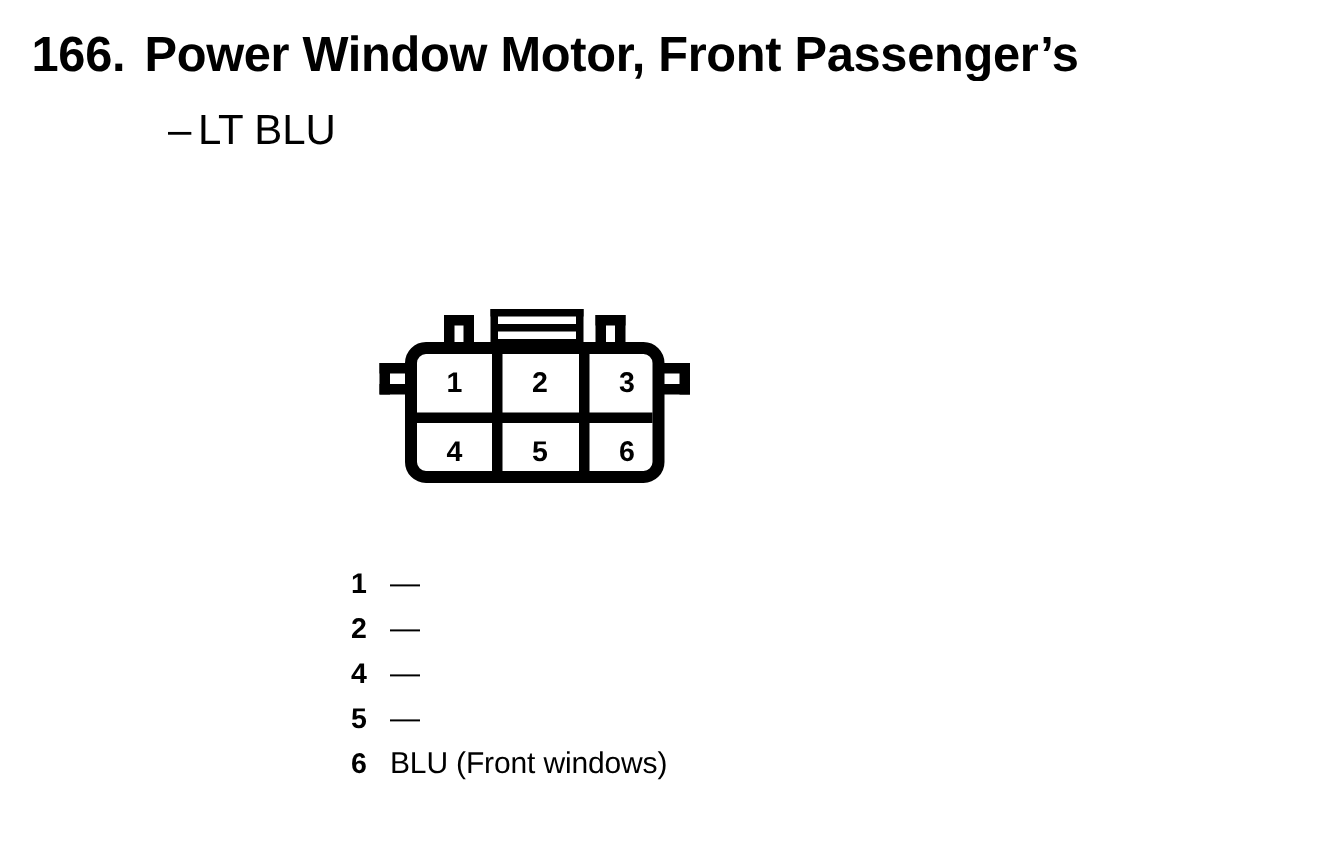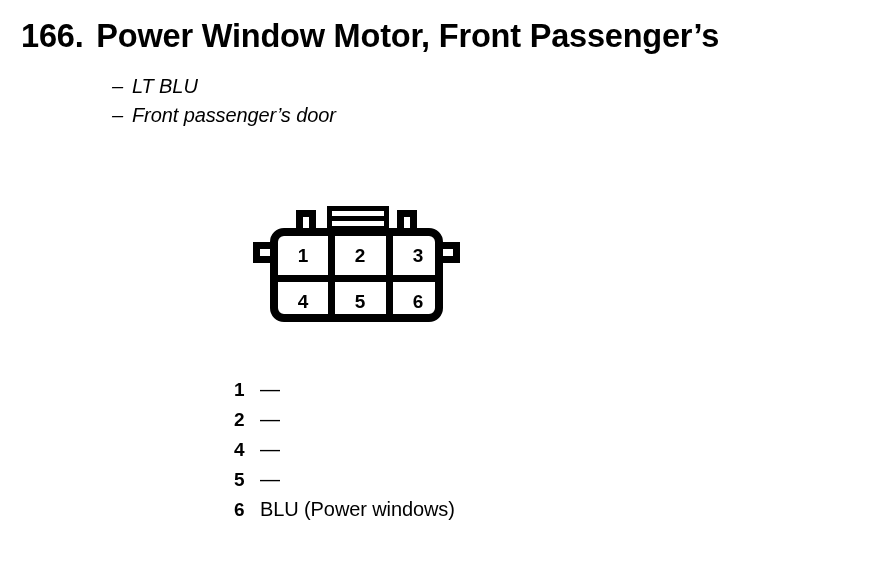--- a/index.html
+++ b/index.html
@@ -37,25 +37,24 @@
 
   
   .spec-list {
     position: absolute;
     left: 112px;
     top: 72px;
     width: 640px;
   }
   .spec-row {
     display: block;
-    font-size: 20px;
+    font-size: 28px;
     line-height: 29px;
     white-space: nowrap;
     letter-spacing: -0.1px;
-    font-style: italic;
   }
   .spec-dash {
     display: inline-block;
     width: 20px;
   }
 
   
   .connector-wrap {
     position: absolute;
     left: 250px;
@@ -200,23 +199,20 @@
 <body>
 
 <div class="page-title">
   <span class="title-num">166.</span><span>Power Window Motor, Front Passenger’s</span>
 </div>
 
 <div class="spec-list">
   <span class="spec-row">
     <span class="spec-dash">–</span><span>LT BLU</span>
   </span>
-  <span class="spec-row">
-    <span class="spec-dash">–</span><span>Front passenger’s door</span>
-  </span>
 </div>
 
 <div class="connector-wrap">
 
   <div class="conn-notch n-left"></div>
   <div class="conn-notch n-right"></div>
 
   <div class="conn-keytab">
     <div class="slot s1"></div>
     <div class="slot s2"></div>
@@ -246,15 +242,15 @@
   <span class="legend-row">
     <span class="legend-num">2</span><span class="legend-val">—</span>
   </span>
   <span class="legend-row">
     <span class="legend-num">4</span><span class="legend-val">—</span>
   </span>
   <span class="legend-row">
     <span class="legend-num">5</span><span class="legend-val">—</span>
   </span>
   <span class="legend-row">
-    <span class="legend-num">6</span><span class="legend-val">BLU (Power windows)</span>
+    <span class="legend-num">6</span><span class="legend-val">BLU (Front windows)</span>
   </span>
 </div>
 
 </body></html>

